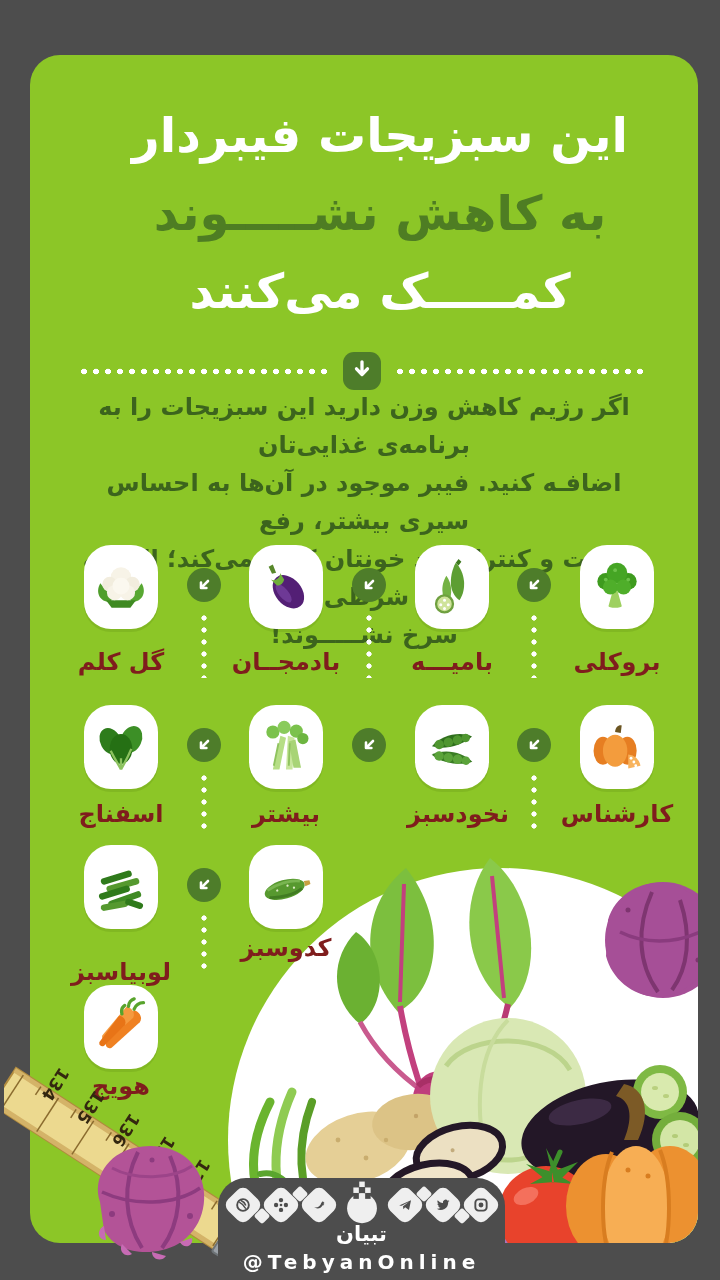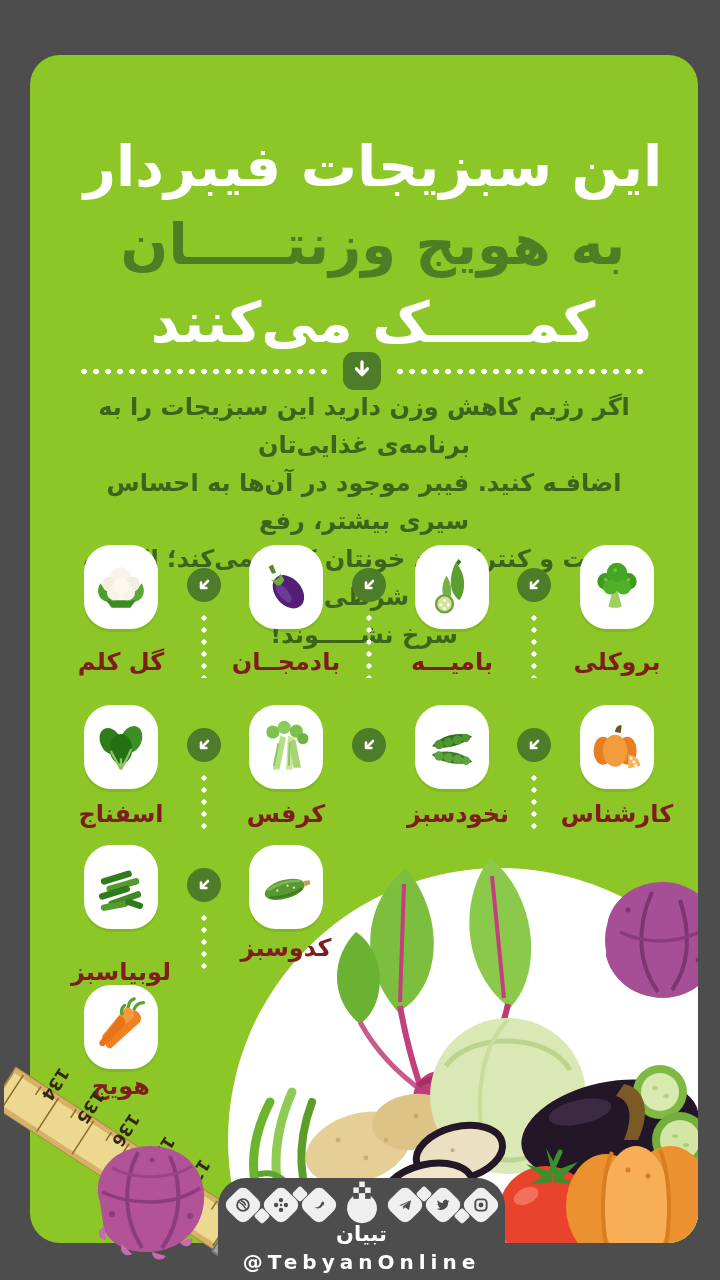--- a/index.html
+++ b/index.html
@@ -4,22 +4,22 @@
 <style>
   * { margin:0; padding:0; box-sizing:border-box; }
   body { background:#2e2e2e; font-family:"DejaVu Sans", sans-serif; }
   .canvas { position:relative; width:720px; height:1280px; background:#4d4d4d; overflow:hidden; margin:0 auto; }
 
   
   .card { position:absolute; left:30px; top:55px; width:668px; height:1188px;
           background:#8cc627; border-radius:30px; overflow:hidden; }
 
   
-  .title-line { position:absolute; left:9px; width:100%; text-align:center;
-                font-weight:800; font-size:56px; line-height:76px; letter-spacing:-1px;margin-top:32px; }
+  .title-line { position:absolute; left:16px; width:100%; text-align:center;
+                font-weight:800; font-size:48px; line-height:76px; letter-spacing:-1px; }
   .t-white { color:#ffffff; }
   .t-green { color:#4e7d23; }
 
   
   .hdots { position:absolute; height:7px;
            background-image:radial-gradient(circle, #ffffff 2.7px, transparent 3.1px);
            background-size:12px 7px; background-repeat:repeat-x; }
   .divider-btn { position:absolute; width:38px; height:38px; border-radius:11px;
                  background:#4e7d2a; display:flex; align-items:center; justify-content:center; }
 
@@ -61,21 +61,21 @@
   .abs { position:absolute; }
 </style>
 </head>
 <body>
 
 <div class="canvas">
 
   <div class="card">
 
     <div class="title-line t-white" style="top:42px;">این سبزیجات فیبردار</div>
-    <div class="title-line t-green" style="top:120px;">به هویج وزنتـــــان</div>
+    <div class="title-line t-green" style="top:120px;">به کاهش نشـــــوند</div>
     <div class="title-line t-white" style="top:198px;">کمـــــک می‌کنند</div>
 
     <div class="hdots" style="left:48px; top:313px; width:252px;"></div>
     <div class="hdots" style="left:364px; top:313px; width:252px;"></div>
     <div class="divider-btn" style="left:313px; top:297px;">
       <span>
         <svg width="22" height="22" viewBox="0 0 20 20">
             <path d="M10 3.5v11M5 9.8l5 5.2 5-5.2" fill="none" stroke="#fff" stroke-width="3" stroke-linecap="round" stroke-linejoin="round"></path>
           </svg>
       </span>
@@ -332,21 +332,21 @@
     </div>
     <div class="arrow-badge" style="left:174px; top:690px;">
       <svg width="20" height="20" viewBox="0 0 20 20">
           <path d="M14 6 L8.4 11.6 M7 7.6 V13 h5.4" fill="none" stroke="#fff" stroke-width="2.6" stroke-linecap="round" stroke-linejoin="round"></path>
         </svg>
     </div>
     <div class="vdots" style="left:504px; top:717px; height:60px;"></div>
     <div class="vdots" style="left:174px; top:717px; height:60px;"></div>
     <div class="veg-label" style="left:587px; top:745px;">کارشناس</div>
     <div class="veg-label" style="left:428px; top:745px;">نخودسبز</div>
-    <div class="veg-label" style="left:256px; top:745px;">کرفس</div>
+    <div class="veg-label" style="left:256px; top:745px;">بیشتر</div>
     <div class="veg-label" style="left:91px; top:745px;">اسفناج</div>
 
     <div class="tile" style="left:219px; top:790px;">
       <svg viewBox="0 0 64 64">
         <g transform="rotate(-16 32 32)">
           <ellipse cx="30" cy="34" rx="22" ry="10" fill="#57992f"></ellipse>
           <path d="M12 30 c12 -4,26 -4,36 0" stroke="#79b551" stroke-width="3" fill="none"></path>
           <path d="M12 38 c12 4,26 4,36 0" stroke="#417c22" stroke-width="3" fill="none"></path>
           <path d="M52 31 l6 1 0 4 -6 1z" fill="#c8a041"></path>
           <circle cx="22" cy="33" r="1.2" fill="#dcebc4"></circle>

